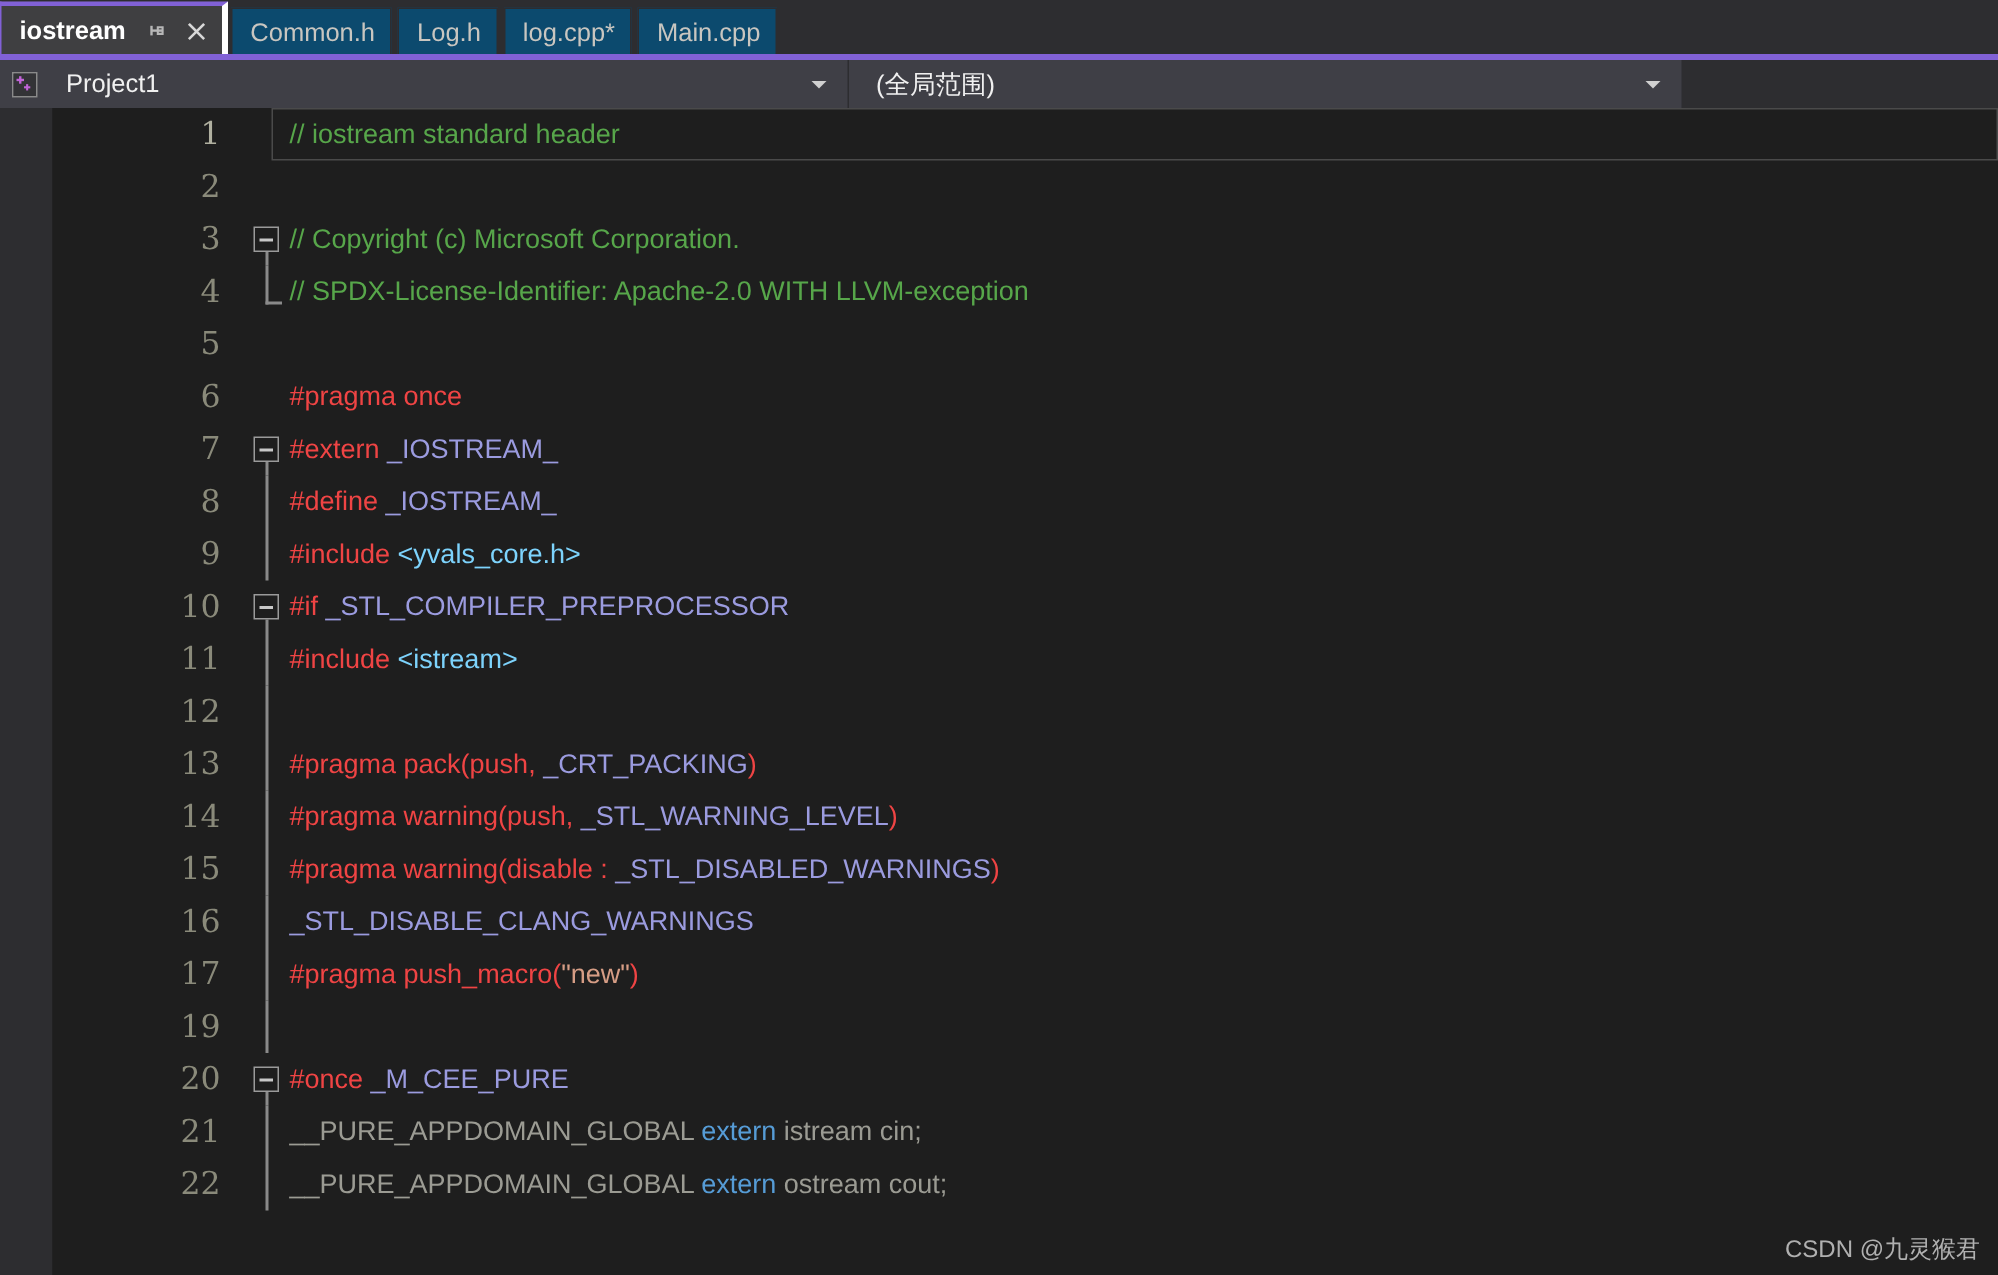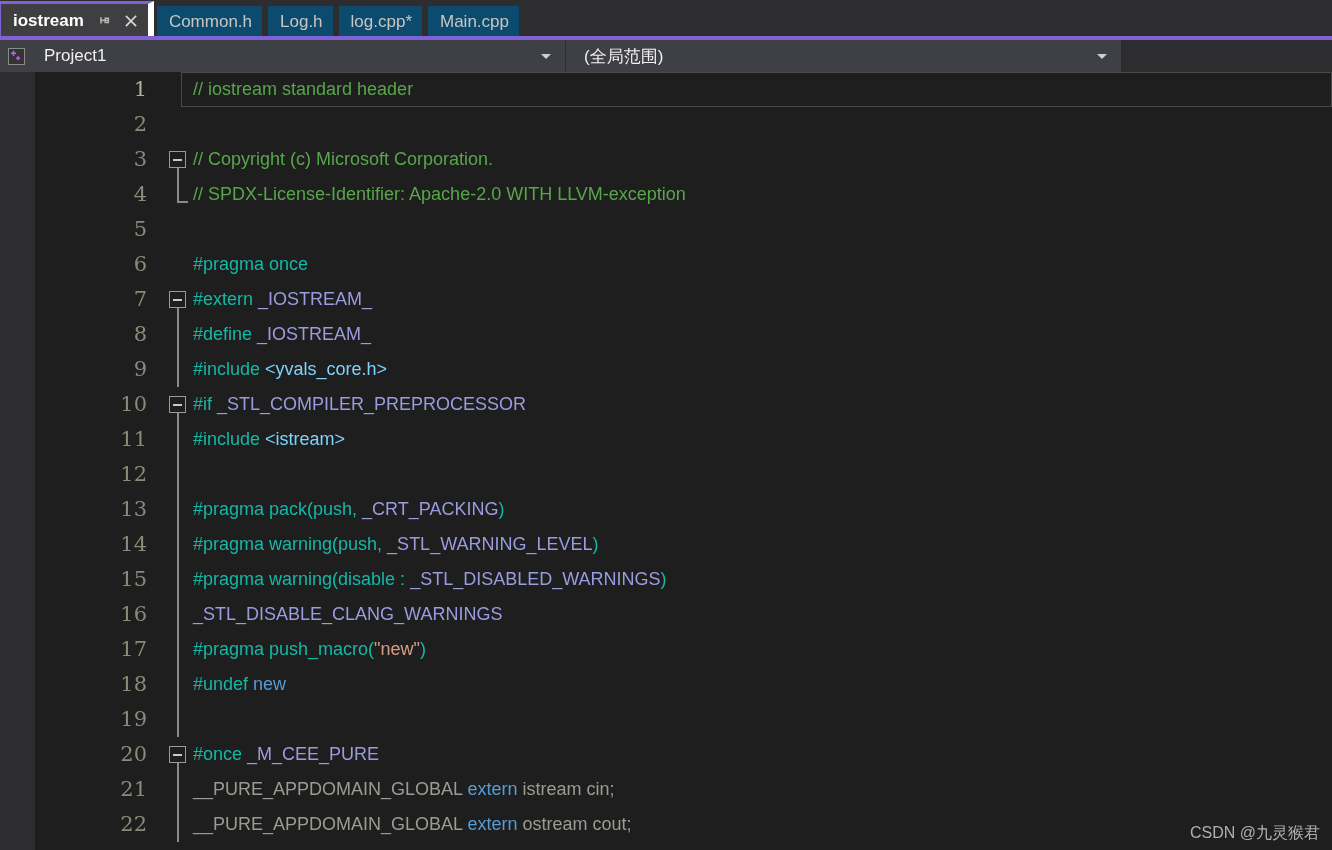--- a/index.html
+++ b/index.html
@@ -30,21 +30,21 @@
   }
   .tab.inactive{
     background:#0c4a6e;color:#c9c6c0;
     border:1px solid #2d2d30;
     height:33px;
   }
   .tab.active{
     background:#3f3f41;color:#ffffff;font-weight:bold;
     border-top:3px solid #8161d6;
     border-left:1px solid #8161d6;
-    border-right:6px solid #ffffff;
+    border-right:4px solid #ffffff;
     height:37px;
     margin-right:2px;
   }
   .tab .tlabel{display:inline-block;}
   .tab .pin-icon{
     margin-left:14px;width:14px;height:14px;position:relative;opacity:.85;
   }
   .tab .pin-icon svg{display:block;}
   .tab .close-icon{
     margin-left:12px;width:14px;height:14px;
@@ -132,21 +132,21 @@
   .foldline.start{top:26px;height:9px;}
   .foldend{
     position:absolute;left:14px;top:0;width:2px;height:26px;background:#8a8a8a;
   }
   .foldend::after{
     content:"";position:absolute;left:0;top:24px;width:11px;height:2px;background:#8a8a8a;
   }
 
   
   .cm{color:#57a64a;}
-  .pp{color:#14b8a6;}
+  .pp{color:#ef4444;}
   .mac{color:#9b9bdf;}
   .str{color:#d69d85;}
   .inc{color:#7dd3fc;}
   .kw{color:#569cd6;}
   .idn{color:#9b9b93;}
 
   
   .watermark{
     position:absolute;right:12px;bottom:6px;
     font-family:"Liberation Sans", sans-serif;
@@ -231,21 +231,20 @@
         <div class="line"><div class="lno">8</div><div class="gutter"><span class="foldline"></span></div><div class="code"><span class="pp">#define </span><span class="mac">_IOSTREAM_</span></div></div>
         <div class="line"><div class="lno">9</div><div class="gutter"><span class="foldline"></span></div><div class="code"><span class="pp">#include </span><span class="inc">&lt;yvals_core.h&gt;</span></div></div>
         <div class="line"><div class="lno">10</div><div class="gutter"><span class="foldbox"></span><span class="foldline start"></span></div><div class="code"><span class="pp">#if </span><span class="mac">_STL_COMPILER_PREPROCESSOR</span></div></div>
         <div class="line"><div class="lno">11</div><div class="gutter"><span class="foldline"></span></div><div class="code"><span class="pp">#include </span><span class="inc">&lt;istream&gt;</span></div></div>
         <div class="line"><div class="lno">12</div><div class="gutter"><span class="foldline"></span></div><div class="code"></div></div>
         <div class="line"><div class="lno">13</div><div class="gutter"><span class="foldline"></span></div><div class="code"><span class="pp">#pragma pack(push, </span><span class="mac">_CRT_PACKING</span><span class="pp">)</span></div></div>
         <div class="line"><div class="lno">14</div><div class="gutter"><span class="foldline"></span></div><div class="code"><span class="pp">#pragma warning(push, </span><span class="mac">_STL_WARNING_LEVEL</span><span class="pp">)</span></div></div>
         <div class="line"><div class="lno">15</div><div class="gutter"><span class="foldline"></span></div><div class="code"><span class="pp">#pragma warning(disable : </span><span class="mac">_STL_DISABLED_WARNINGS</span><span class="pp">)</span></div></div>
         <div class="line"><div class="lno">16</div><div class="gutter"><span class="foldline"></span></div><div class="code"><span class="mac">_STL_DISABLE_CLANG_WARNINGS</span></div></div>
         <div class="line"><div class="lno">17</div><div class="gutter"><span class="foldline"></span></div><div class="code"><span class="pp">#pragma push_macro(</span><span class="str">"new"</span><span class="pp">)</span></div></div>
-        <div class="line"><div class="lno">18</div><div class="gutter"><span class="foldline"></span></div><div class="code"><span class="pp">#undef </span><span class="kw">new</span></div></div>
         <div class="line"><div class="lno">19</div><div class="gutter"><span class="foldline"></span></div></div>
         <div class="line"><div class="lno">20</div><div class="gutter"><span class="foldbox"></span><span class="foldline start"></span></div><div class="code"><span class="pp">#once </span><span class="mac">_M_CEE_PURE</span></div></div>
         <div class="line"><div class="lno">21</div><div class="gutter"><span class="foldline"></span></div><div class="code"><span class="idn">__PURE_APPDOMAIN_GLOBAL </span><span class="kw">extern</span><span class="idn"> istream cin;</span></div></div>
         <div class="line"><div class="lno">22</div><div class="gutter"><span class="foldline"></span></div><div class="code"><span class="idn">__PURE_APPDOMAIN_GLOBAL </span><span class="kw">extern</span><span class="idn"> ostream cout;</span></div></div>
       </div>
     <div class="watermark">CSDN @九灵猴君</div>
   </div>
 
 </div>
 

